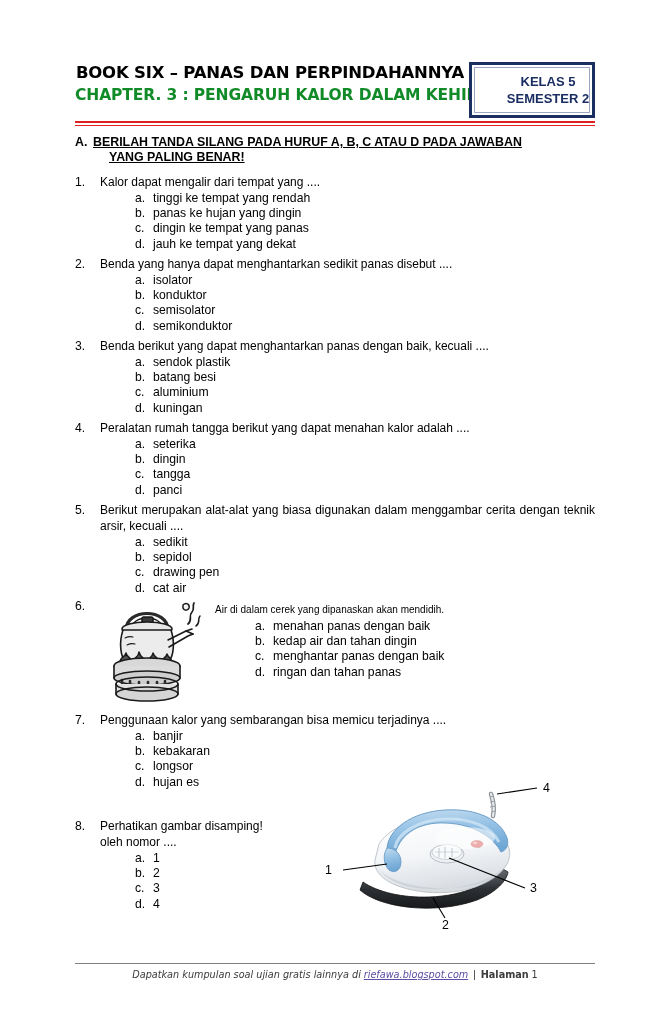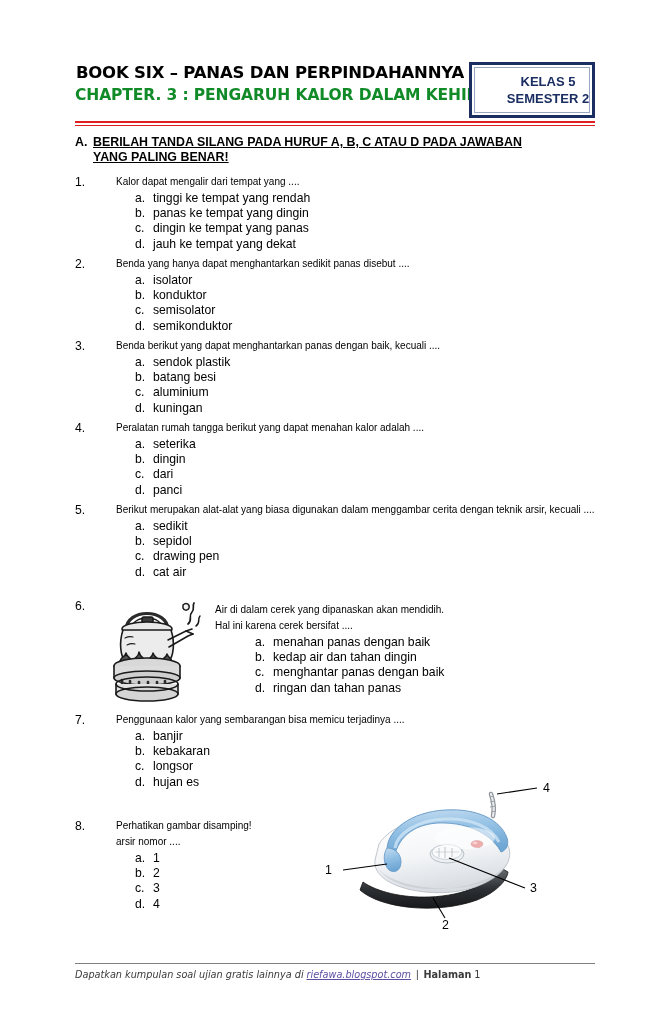--- a/index.html
+++ b/index.html
@@ -115,21 +115,21 @@
   }
   .section-head .sec-letter {
     display: inline-block;
     width: 18px;
   }
   .section-head .sec-text {
     text-decoration: underline;
   }
   .section-head .sec-l2 {
     display: block;
-    margin-left: 18px;
+    margin-left: 34px;
     text-decoration: underline;
     width: fit-content;
   }
 
   
   .q {
     position: absolute;
     left: 75px;
     width: 520px;
   }
@@ -138,23 +138,22 @@
     align-items: flex-start;
   }
   .q-num {
     width: 25px;
     flex: 0 0 25px;
     font-size: 12.2px;
     line-height: 16px;
   }
   .q-text {
     flex: 1;
-    font-size: 10px;
+    font-size: 12px;
     line-height: 16px;
-    margin-left: 16px;
   }
   .q-text.justify {
     text-align: justify;
     text-align-last: left;
   }
   .opts {
     margin-left: 60px;
     margin-top: 1px;
   }
   .opt {
@@ -205,21 +204,21 @@
     top: 963px;
     width: 520px;
     height: 1px;
     background: #808080;
   }
   .footer {
     position: absolute;
     left: 75px;
     top: 969px;
     width: 520px;
-    text-align: left;
+    text-align: center;
     font-size: 10.3px;
     color: #3b3b3b;
   }
   .footer .f-ital {
     font-style: italic;
     font-family: "DejaVu Sans", sans-serif;
     font-size: 9.7px;
   }
   .footer .f-link {
     font-style: italic;
@@ -269,21 +268,21 @@
       <div class="q-num">1.</div>
       <div class="q-text">Kalor dapat mengalir dari tempat yang ....</div>
     </div>
     <div class="opts">
       <div class="opt">
           <span class="opt-k">a.</span>
           <span class="opt-v">tinggi ke tempat yang rendah</span>
         </div>
       <div class="opt">
           <span class="opt-k">b.</span>
-          <span class="opt-v">panas ke tempat yang dingin</span>
+          <span class="opt-v">panas ke hujan yang dingin</span>
         </div>
       <div class="opt">
           <span class="opt-k">c.</span>
           <span class="opt-v">dingin ke tempat yang panas</span>
         </div>
       <div class="opt">
           <span class="opt-k">d.</span>
           <span class="opt-v">jauh ke tempat yang dekat</span>
         </div>
     </div>
@@ -348,21 +347,21 @@
       <div class="opt">
           <span class="opt-k">a.</span>
           <span class="opt-v">seterika</span>
         </div>
       <div class="opt">
           <span class="opt-k">b.</span>
           <span class="opt-v">dingin</span>
         </div>
       <div class="opt">
           <span class="opt-k">c.</span>
-          <span class="opt-v">dari</span>
+          <span class="opt-v">tangga</span>
         </div>
       <div class="opt">
           <span class="opt-k">d.</span>
           <span class="opt-v">panci</span>
         </div>
     </div>
   </div>
 
   <div class="q" style="top:502px;">
     <div class="q-row">
@@ -428,21 +427,20 @@
             <path d="M22 82 L22 92 M30 83 L30 93 M39 84 L39 94 M48 84 L48 94 M57 84 L57 93 M65 83 L65 92" stroke-width="2.6" stroke="#2a2a2a"></path>
 
             <path d="M16 86 L16 96 C16 101, 78 101, 78 96 L78 86" fill="#e2e2e2"></path>
             <ellipse cx="47" cy="96" rx="31" ry="7" fill="#d5d5d5"></ellipse>
             <ellipse cx="47" cy="86" rx="31" ry="7" fill="none"></ellipse>
           </g>
         </svg>
       </div>
       <div class="q6-body">
         <div class="q6-line">Air di dalam cerek yang dipanaskan akan mendidih.</div>
-        <div class="q6-line">Hal ini karena cerek bersifat ....</div>
         <div class="q6-opts">
           <div class="opt">
               <span class="opt-k">a.</span>
               <span class="opt-v">menahan panas dengan baik</span>
             </div>
           <div class="opt">
               <span class="opt-k">b.</span>
               <span class="opt-v">kedap air dan tahan dingin</span>
             </div>
           <div class="opt">
@@ -481,21 +479,21 @@
           <span class="opt-v">hujan es</span>
         </div>
     </div>
   </div>
 
   <div class="q8">
     <div class="q-row">
       <div class="q-num">8.</div>
       <div class="q-text">
         <div>Perhatikan gambar disamping!</div>
-        <div>arsir nomor ....</div>
+        <div>oleh nomor ....</div>
       </div>
     </div>
     <div class="opts">
       <div class="opt">
           <span class="opt-k">a.</span>
           <span class="opt-v">1</span>
         </div>
       <div class="opt">
           <span class="opt-k">b.</span>
           <span class="opt-v">2</span>

